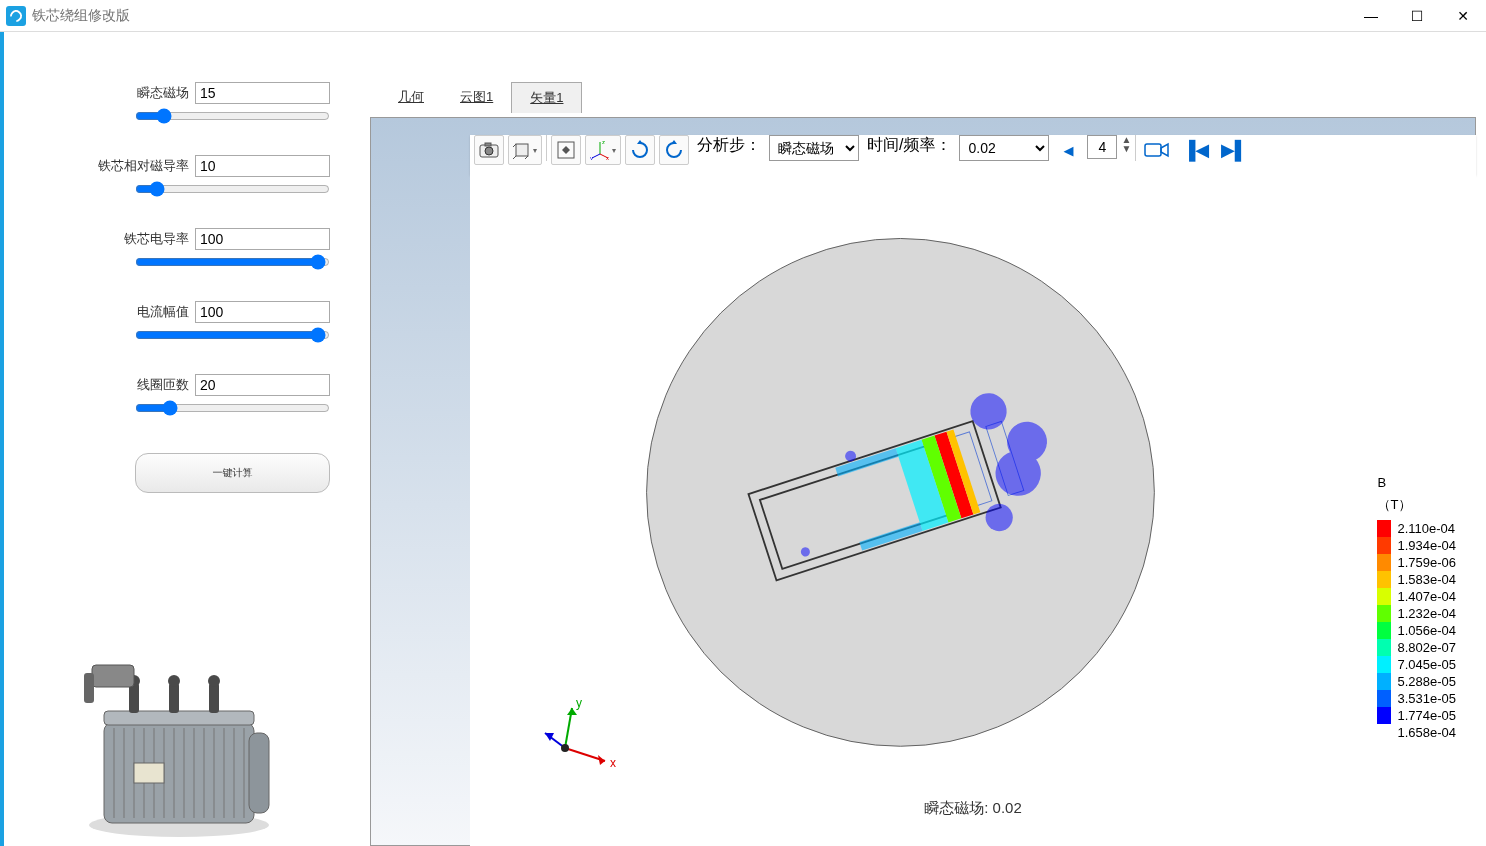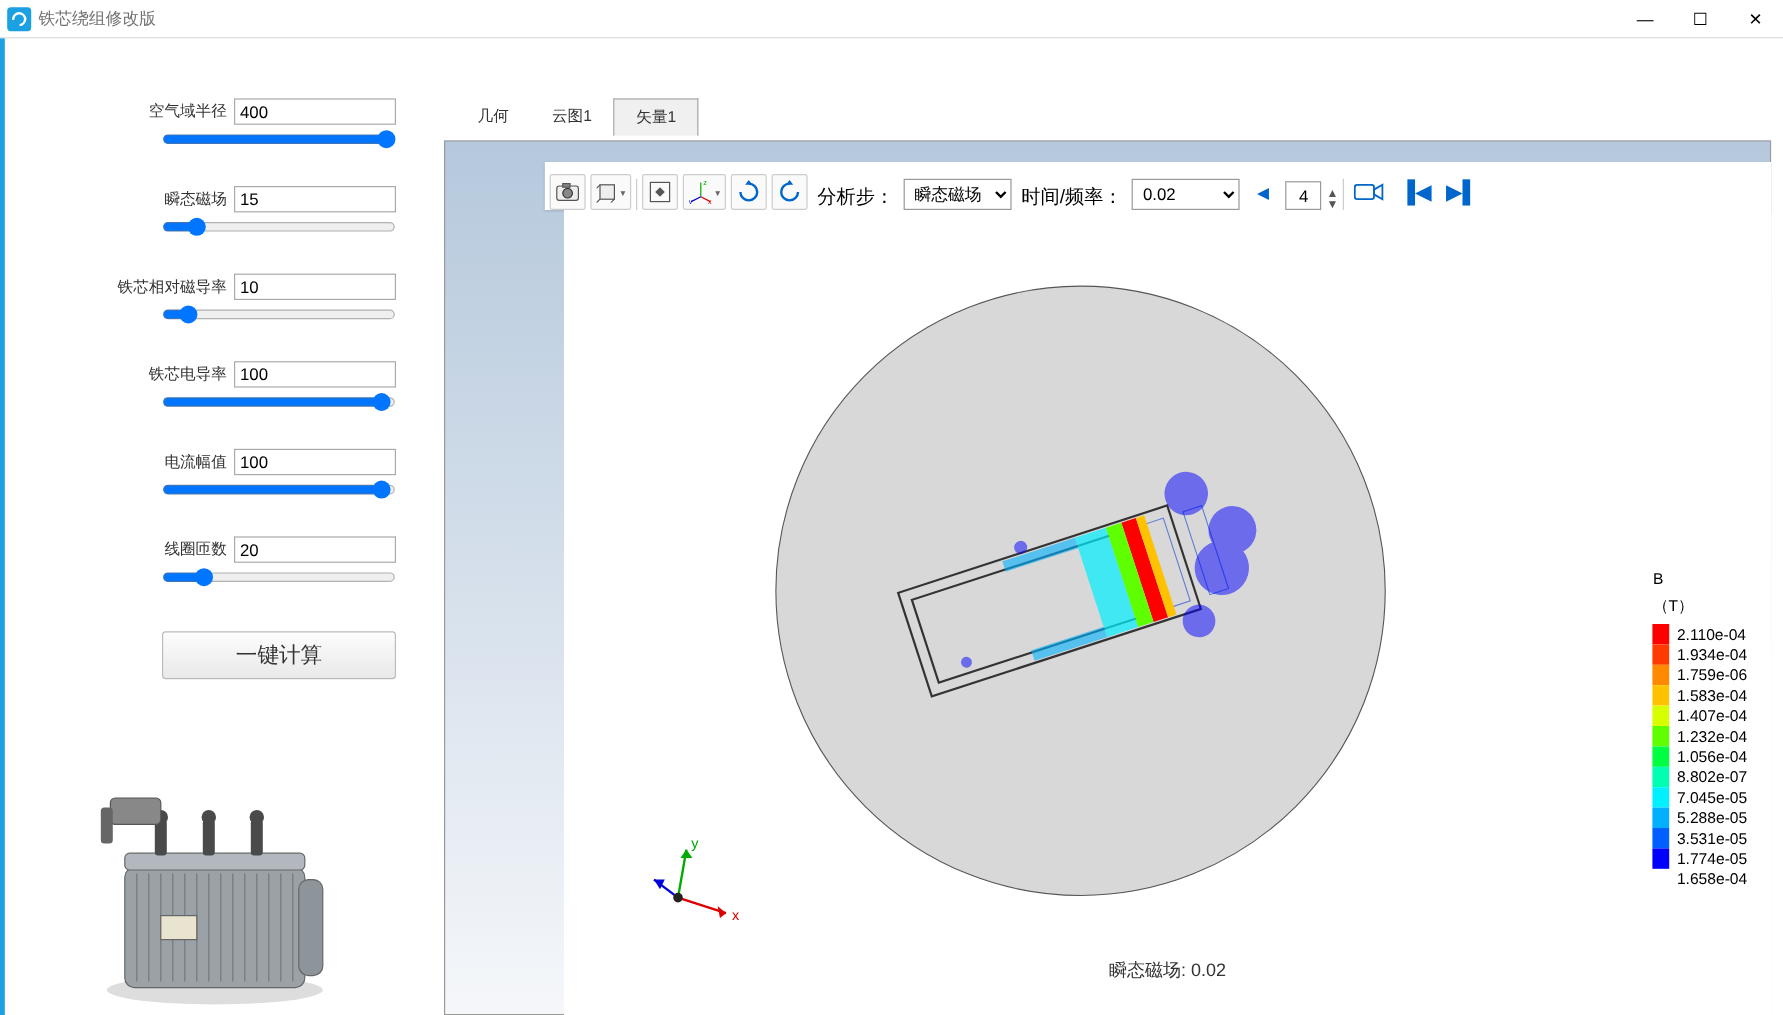--- a/index.html
+++ b/index.html
@@ -15,31 +15,31 @@
 .main { display: flex; height: calc(846px - 32px); }
 .sidebar { width: 370px; padding: 50px 40px 10px 10px; position: relative; border-left: 4px solid #1ba1e2; }
 
 .param { margin-bottom: 28px; display: flex; flex-direction: column; align-items: flex-end; }
 .param-row { display: flex; align-items: center; width: 100%; justify-content: flex-end; }
 .param label { font-size: 13px; color: #333; margin-right: 6px; white-space: nowrap; }
 .param input[type=text] { width: 135px; height: 22px; border: 1px solid #aaa; padding: 1px 4px; font-size: 14px; }
 .param .slider-wrap { width: 195px; margin-top: 4px; }
 .param input[type=range] { width: 100%; }
 
-.calc-btn { width: 195px; height: 40px; background: linear-gradient(#fdfdfd,#e9e9e9); border: 1px solid #bbb; border-radius: 3px; font-size: 18px; color: #333; cursor: pointer; margin-top: 6px; float: right; }
+.calc-btn { width: 195px; height: 40px; background: linear-gradient(#fdfdfd,#e9e9e9); border: 1px solid #bbb; border-radius: 13px; font-size: 10px; color: #333; cursor: pointer; margin-top: 6px; float: right; }
 
 .transformer { position: absolute; left: 70px; bottom: 0; }
 
 .content { flex: 1; display: flex; flex-direction: column; padding-top: 50px; }
 .tabs { display: flex; padding-left: 10px; }
-.tab { padding: 6px 18px; font-size: 13px; color: #333; cursor: pointer; }
+.tab { padding: 6px 18px; font-size: 13px; color: #333; cursor: pointer; text-decoration: underline; }
 .tab.active { background: #f0f0f0; border: 1px solid #aaa; border-bottom: none; text-align: center; }
 .viewport { flex: 1; margin: 4px 10px 0 0; background: linear-gradient(#b5c8dc,#f5f7fa); position: relative; box-shadow: inset 0 0 0 1px #999; }
 
-.toolbar { position: absolute; top: 18px; left: 84px; right: 0; height: 40px; background: #fff; display: flex; align-items: flex-end; padding: 0 4px; gap: 4px; box-shadow: 0 1px 2px rgba(0,0,0,0.15); }
+.toolbar { position: absolute; top: 18px; left: 100px; right: 0; height: 40px; background: #fff; display: flex; align-items: flex-start; padding: 0 4px; gap: 4px; box-shadow: 0 1px 2px rgba(0,0,0,0.15); }
 .tbtn { height: 30px; min-width: 30px; border: 1px solid #ccc; background: #fafafa; border-radius: 2px; display: flex; align-items: center; justify-content: center; cursor: pointer; padding: 0 4px; }
 .tbtn.drop::after { content: "▾"; font-size: 8px; margin-left: 2px; color: #666; }
 .tlabel { font-size: 16px; padding: 0 4px; }
 .tselect { height: 26px; border: 1px solid #999; font-size: 14px; min-width: 90px; background: #fff; padding: 0 4px; }
 .tnum { width: 30px; height: 24px; border: 1px solid #999; text-align: center; font-size: 14px; }
 
 .canvas-area { position: absolute; top: 58px; left: 100px; right: 0; bottom: 0; background: #fff; }
 .triad { position: absolute; left: 70px; bottom: 70px; }
 .caption { position: absolute; left: 0; right: 0; bottom: 28px; text-align: center; font-size: 15px; color: #333; }
 .legend { position: absolute; right: 20px; top: 300px; font-size: 13px; }
@@ -58,27 +58,20 @@
   <div class="winbtns">
     <div class="winbtn">—</div>
     <div class="winbtn">☐</div>
     <div class="winbtn">✕</div>
   </div>
 </div>
 
 <div class="main">
   <div class="sidebar">
     <div id="params-host">
-        <div class="param">
-          <div class="param-row">
-      <label>空气域半径</label>
-      <input type="text" value="400" style="">
-    </div>
-    <div class="slider-wrap"><input type="range" min="0" max="100" value="100" style=""></div>
-        </div>
         <div class="param">
           <div class="param-row">
       <label>瞬态磁场</label>
       <input type="text" value="15" style="">
     </div>
     <div class="slider-wrap"><input type="range" min="0" max="100" value="12" style=""></div>
         </div>
         <div class="param">
           <div class="param-row">
       <label>铁芯相对磁导率</label>

